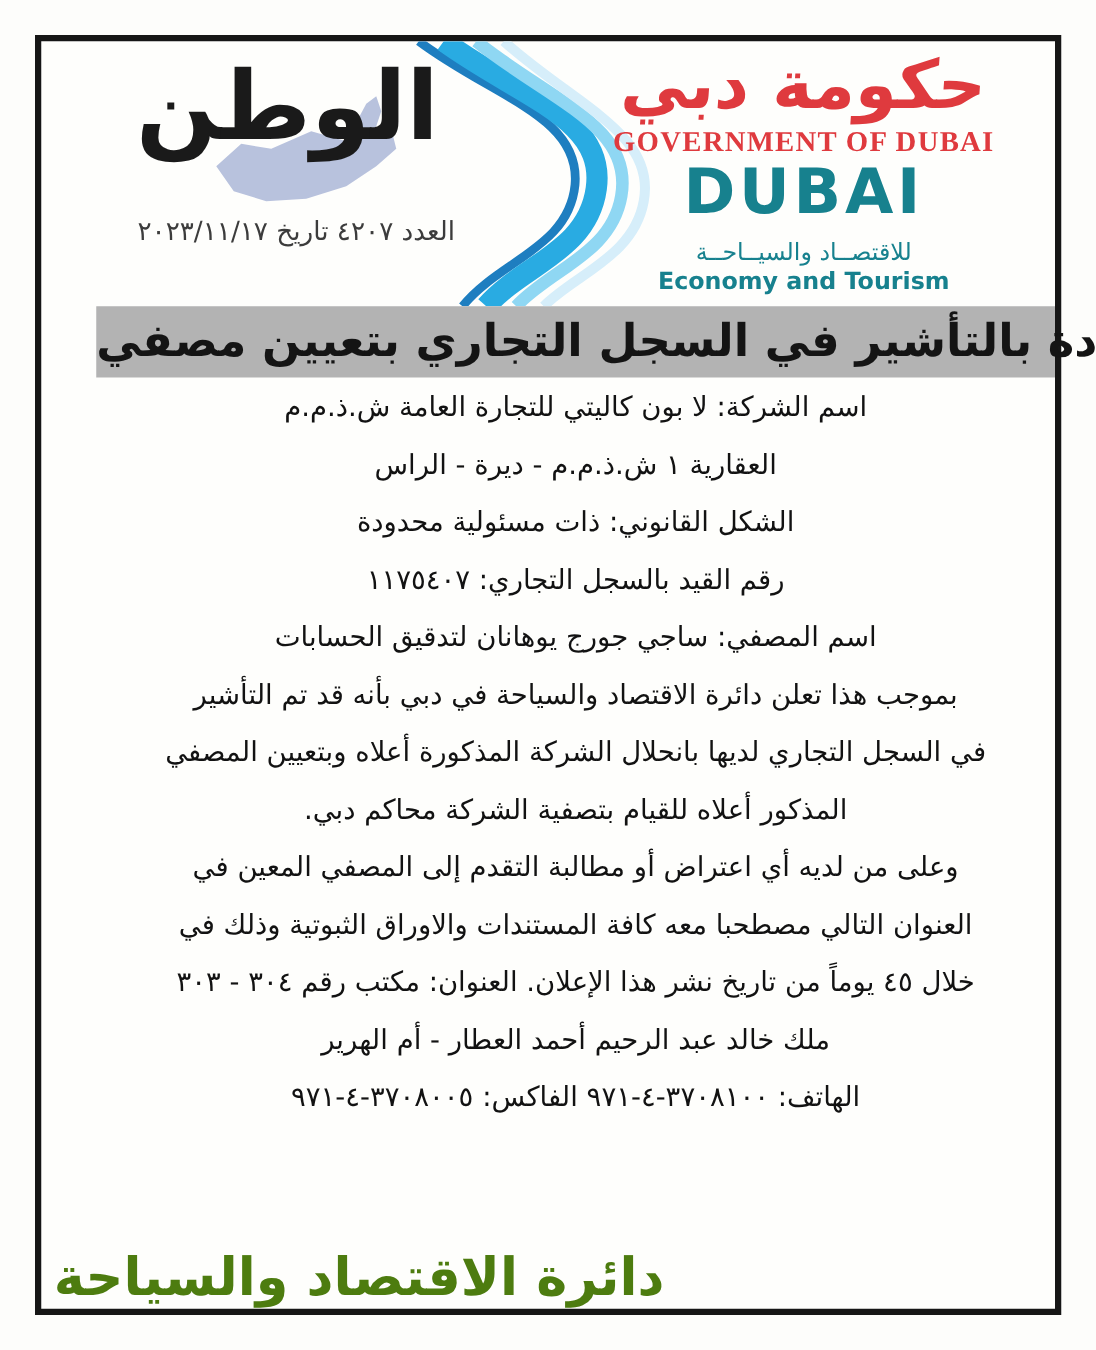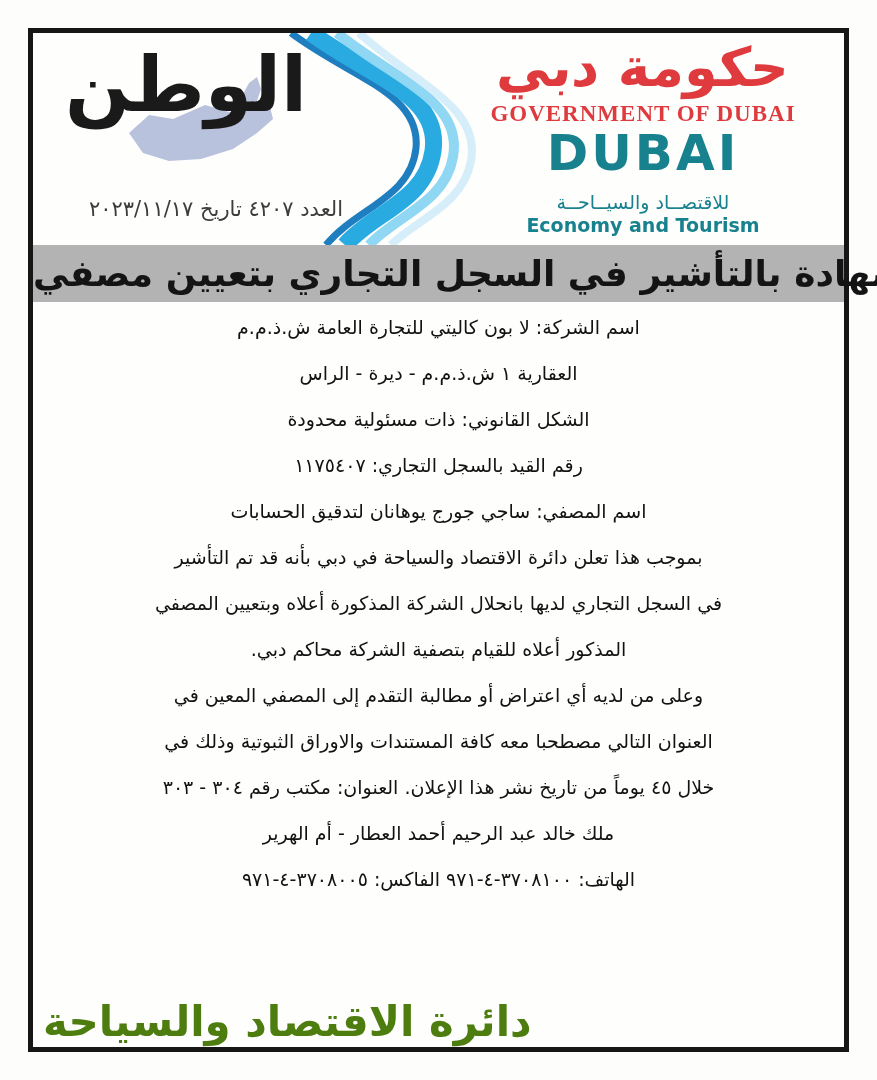--- a/index.html
+++ b/index.html
@@ -1,35 +1,35 @@
 <!DOCTYPE html>
 <html lang="ar"><head>
 <meta charset="utf-8">
 <style>
   * { margin:0; padding:0; box-sizing:border-box; }
   html,body { width:877px; height:1080px; background:#fdfdfb; overflow:hidden; }
   body { font-family:"DejaVu Sans", sans-serif; color:#111; }
 
   .frame {
     position:absolute; left:28px; top:28px; width:821px; height:1024px;
-    border:5px solid #161616; background:#fefefc;
+    border:5px solid #161616; background:#fefefc;padding-left:44px;
   }
 
   
   .header { position:relative; width:100%; height:212px; overflow:hidden; }
 
   .alwatan { position:absolute; left:18px; top:12px; width:270px; text-align:center; }
   .uae-map { position:absolute; left:70px; top:18px; z-index:0; opacity:.95; }
   .alwatan-title {
     position:relative; z-index:1; font-size:76px; font-weight:bold; color:#1a1a1a;
     line-height:1.05; direction:rtl;
   }
   .issue-line {
     position:absolute; left:-8px; top:128px; width:300px; z-index:1;
-    font-size:21px; color:#3c3c3c; direction:rtl; text-align:right; white-space:nowrap;margin-top:24px;
+    font-size:21px; color:#3c3c3c; direction:rtl; text-align:center; white-space:nowrap;
   }
 
   .wave { position:absolute; left:248px; top:0; z-index:0; }
 
   .gov { position:absolute; right:6px; top:4px; width:390px; text-align:center; z-index:1; }
   .gov-callig {
     font-size:54px; font-weight:bold; line-height:1.15; direction:rtl;
     transform:skewX(-4deg);
   }
   .gov-en {
@@ -44,21 +44,21 @@
   .banner {
     width:100%; height:57px; background:#b3b3b3;
     display:flex; align-items:center; justify-content:flex-end;
     direction:rtl;
   }
   .banner-text { font-size:36px; font-weight:bold; color:#141414; white-space:nowrap; }
 
   
   .body-text { width:100%; height:690px; direction:rtl; overflow:hidden; padding:2px 6px 0 6px; }
   .line {
-    height:46px; line-height:46px; font-size:19px; text-align:center;
+    height:46px; line-height:46px; font-size:22px; text-align:center;
     white-space:nowrap; overflow:hidden; color:#121212;
   }
 
   
   .signature {
     position:absolute; left:10px; bottom:0px; height:50px; line-height:50px;
     font-size:42px; font-weight:bold; direction:rtl; color:#4d7c0f; white-space:nowrap;
   }
 </style>
 </head>

